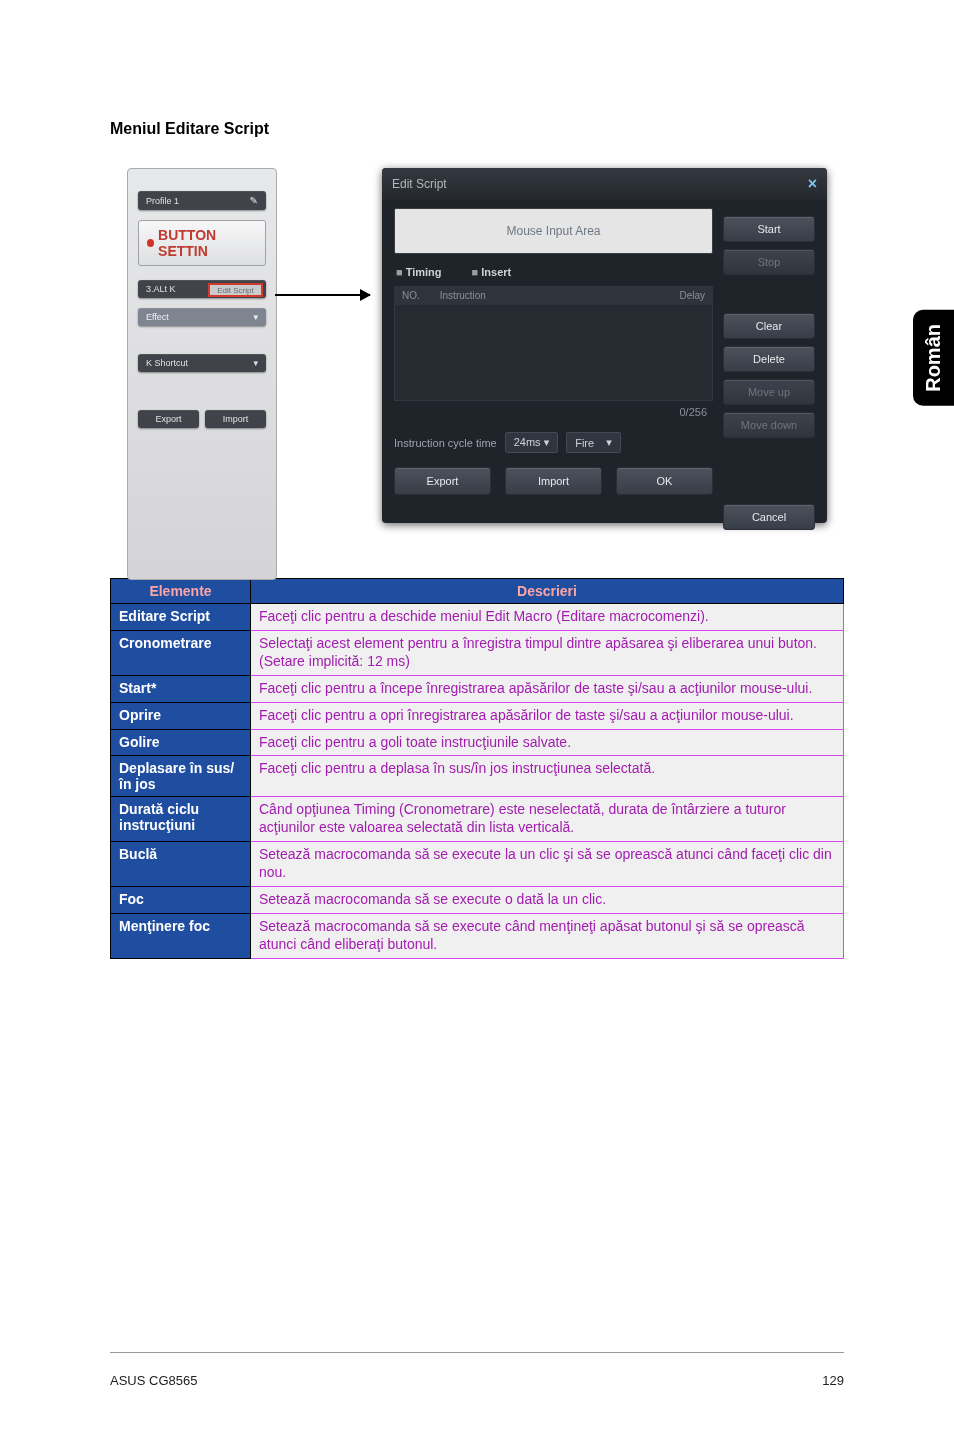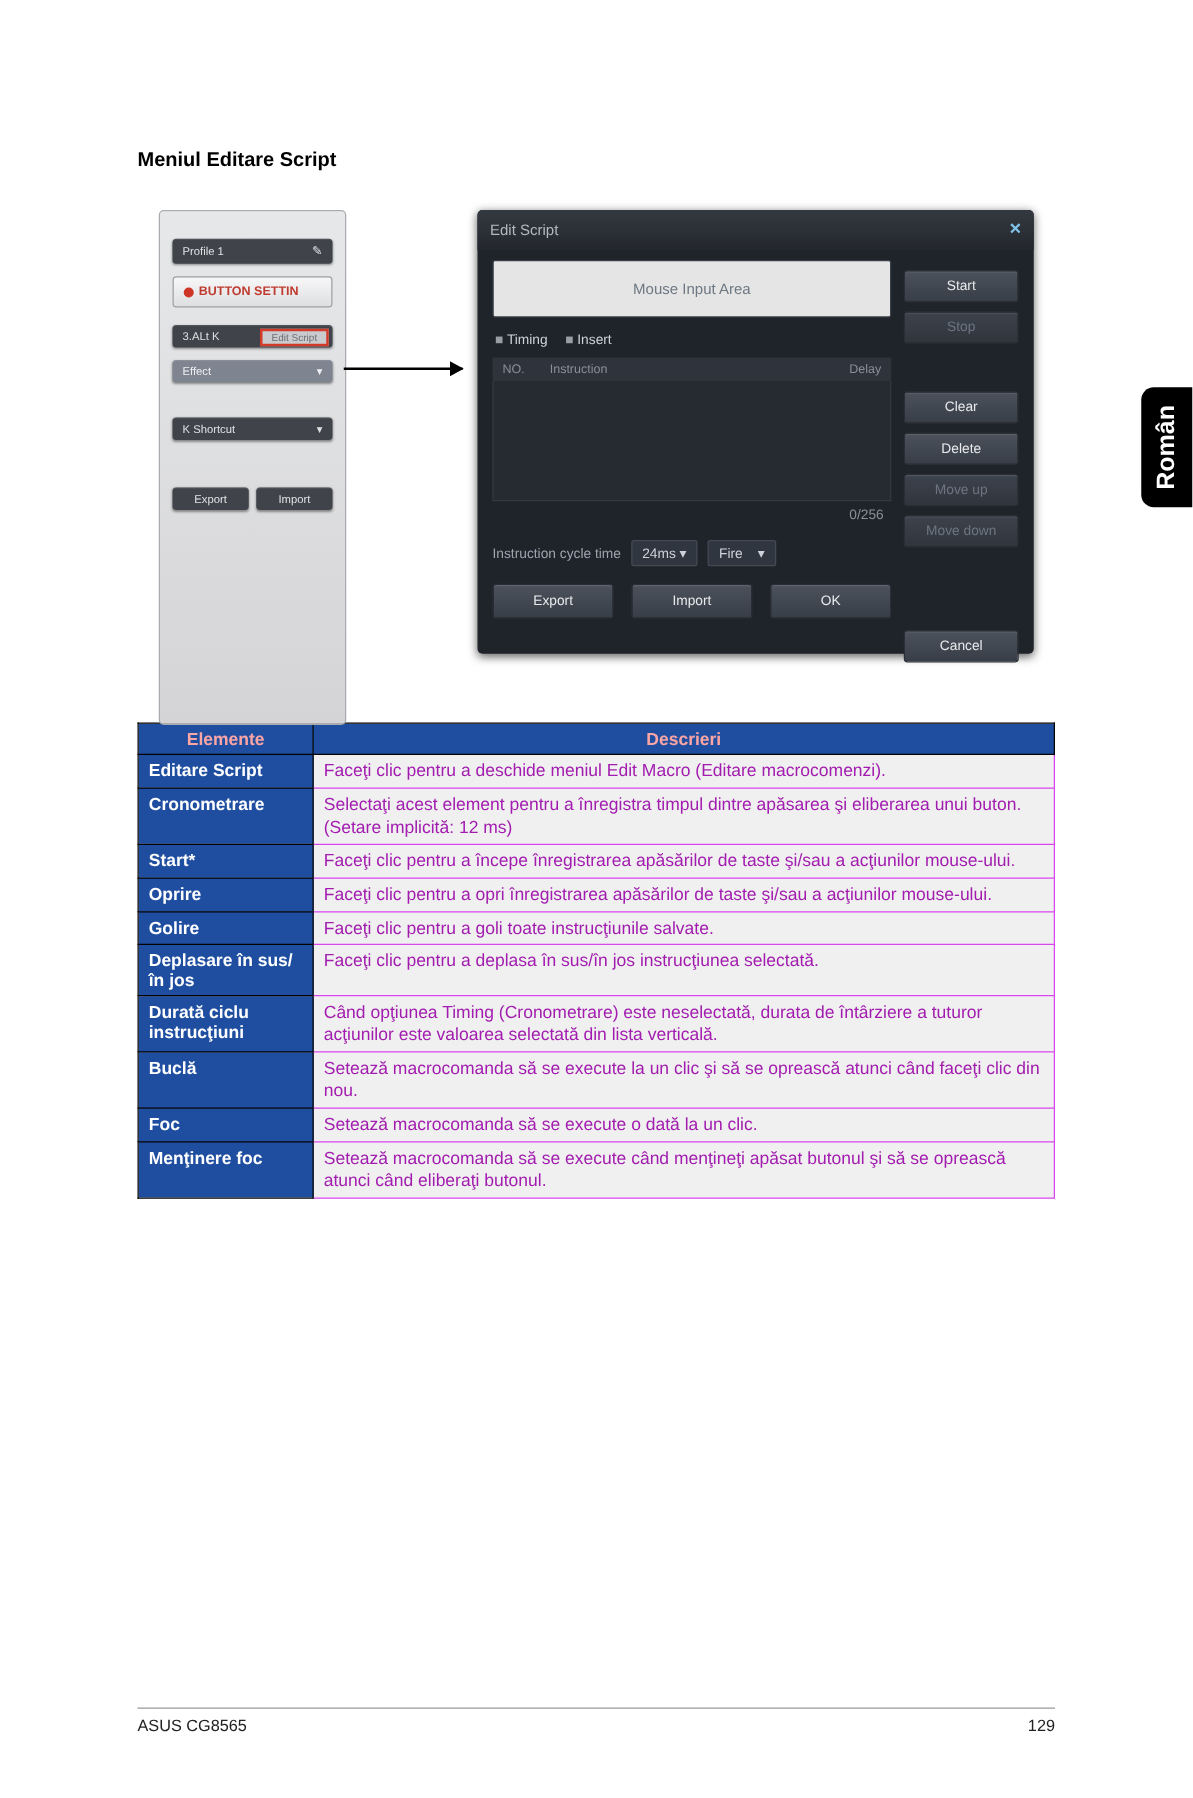--- a/index.html
+++ b/index.html
@@ -66,21 +66,21 @@
   .pill.light {
     background: #7f8590;
     color: #eef0f3;
   }
   .pencil { font-size: 10px; }
   .tab-button {
     background: linear-gradient(#f7f7f8,#dedfe1);
     border: 1px solid #9fa1a4;
     color: #bf3b2f;
     font-weight: bold;
-    font-size: 10px;
+    font-size: 14px;
     padding: 6px 8px;
     border-radius: 3px;
     margin-bottom: 14px;
     display: flex;
     align-items: center;
     gap: 4px;
   }
   .red-dot { width: 8px; height: 8px; border-radius: 50%; background: #ce3526; display: inline-block; }
   .small-pill-row { display:flex; gap:6px; }
   .small-pill-row .pill { flex:1; justify-content:center; }
@@ -150,21 +150,21 @@
     background: #e5e5e5;
     border: 1px solid #3a3f47;
     border-radius: 2px;
     display:flex;
     align-items:center;
     justify-content:center;
     color:#6e7883;
     font-size: 12px;
     margin-bottom: 8px;
   }
-  .tabrow { display:flex; gap:14px; padding: 4px 2px 8px 2px; font-size: 11px; color:#cfd2d6; }
+  .tabrow { display:flex; gap:30px; padding: 4px 2px 8px 2px; font-size: 11px; color:#cfd2d6;font-weight:bold; }
   .tabrow span:before { content:'■ '; color:#9a9ea4; }
   .list-header {
     display:flex;
     background:#2f343c;
     color:#88909b;
     font-size:10px;
     padding:4px 8px;
     gap: 20px;
   }
   .list-body {
@@ -227,21 +227,21 @@
     border: 1px solid #d946ef;
     vertical-align: top;
     line-height: 1.28;
   }
   .footer {
     position:absolute;
     bottom:50px;
     left:110px;
     right:110px;
     border-top:1px solid #999;
-    padding-top:6px;
+    padding-top:20px;
     display:flex;
     justify-content:space-between;
     font-size:13px;
     color:#222;
   }
 </style>
 </head>
 <body>
 
 <div class="page">

